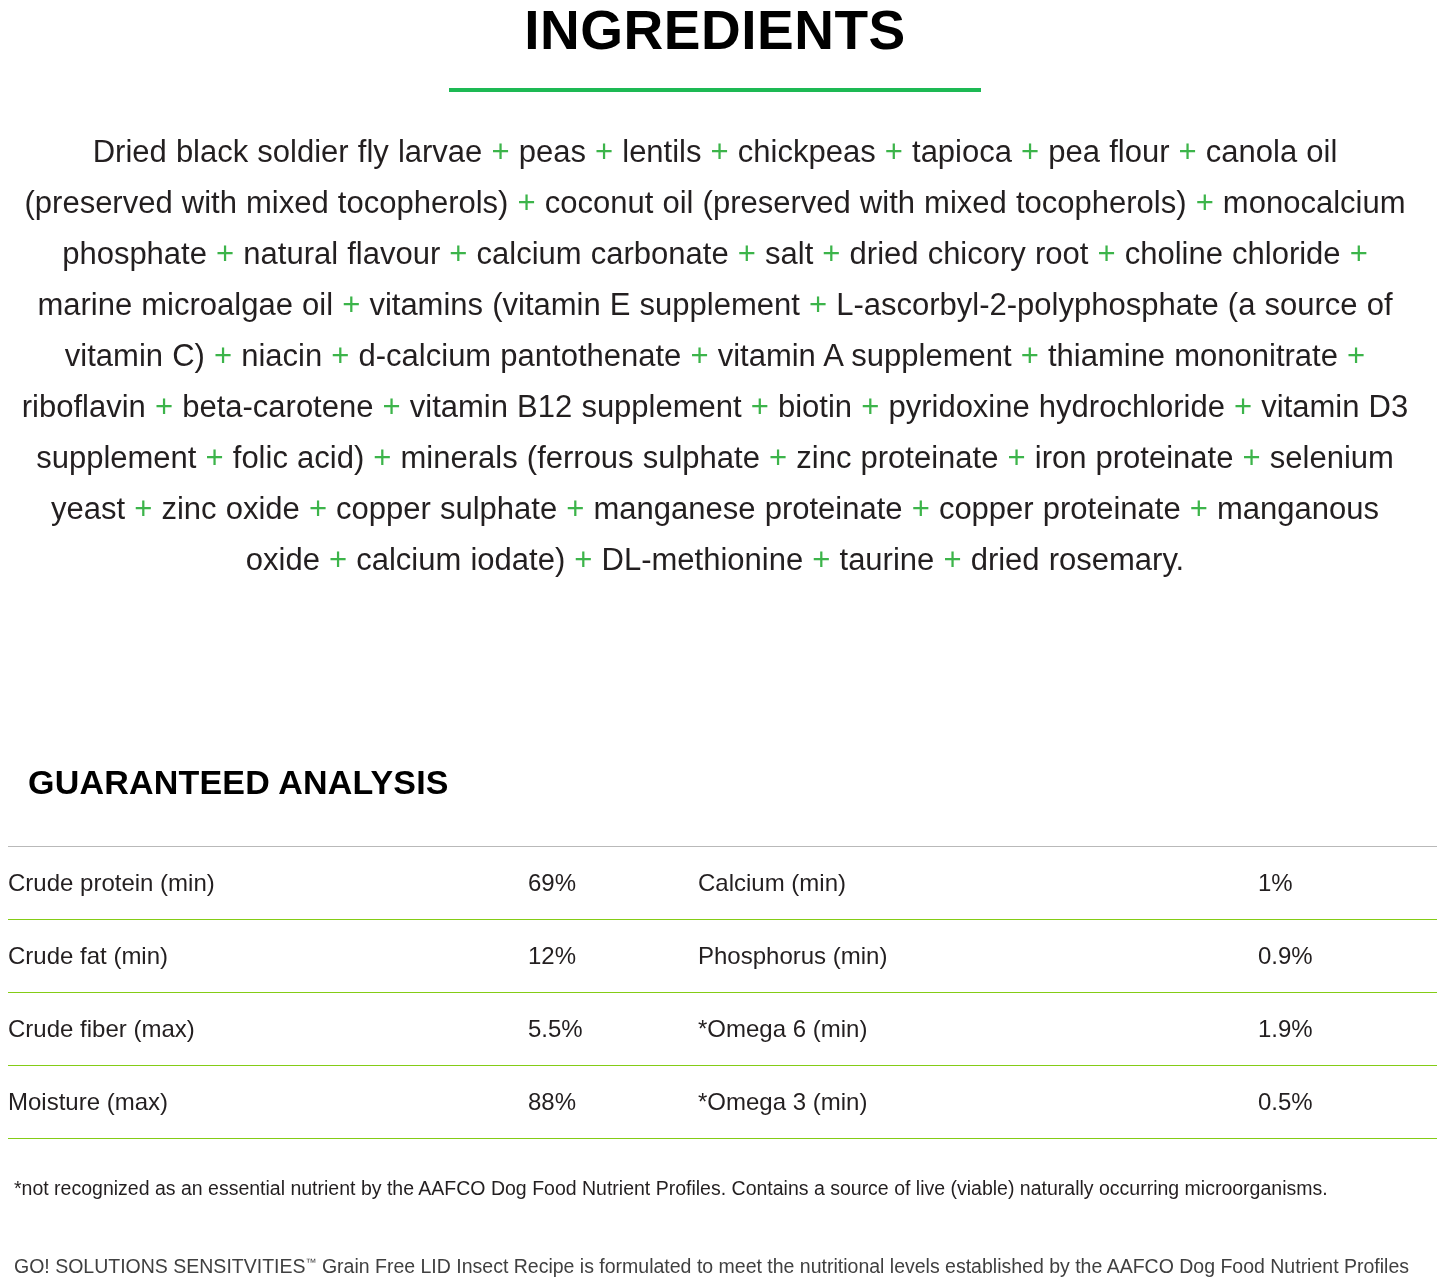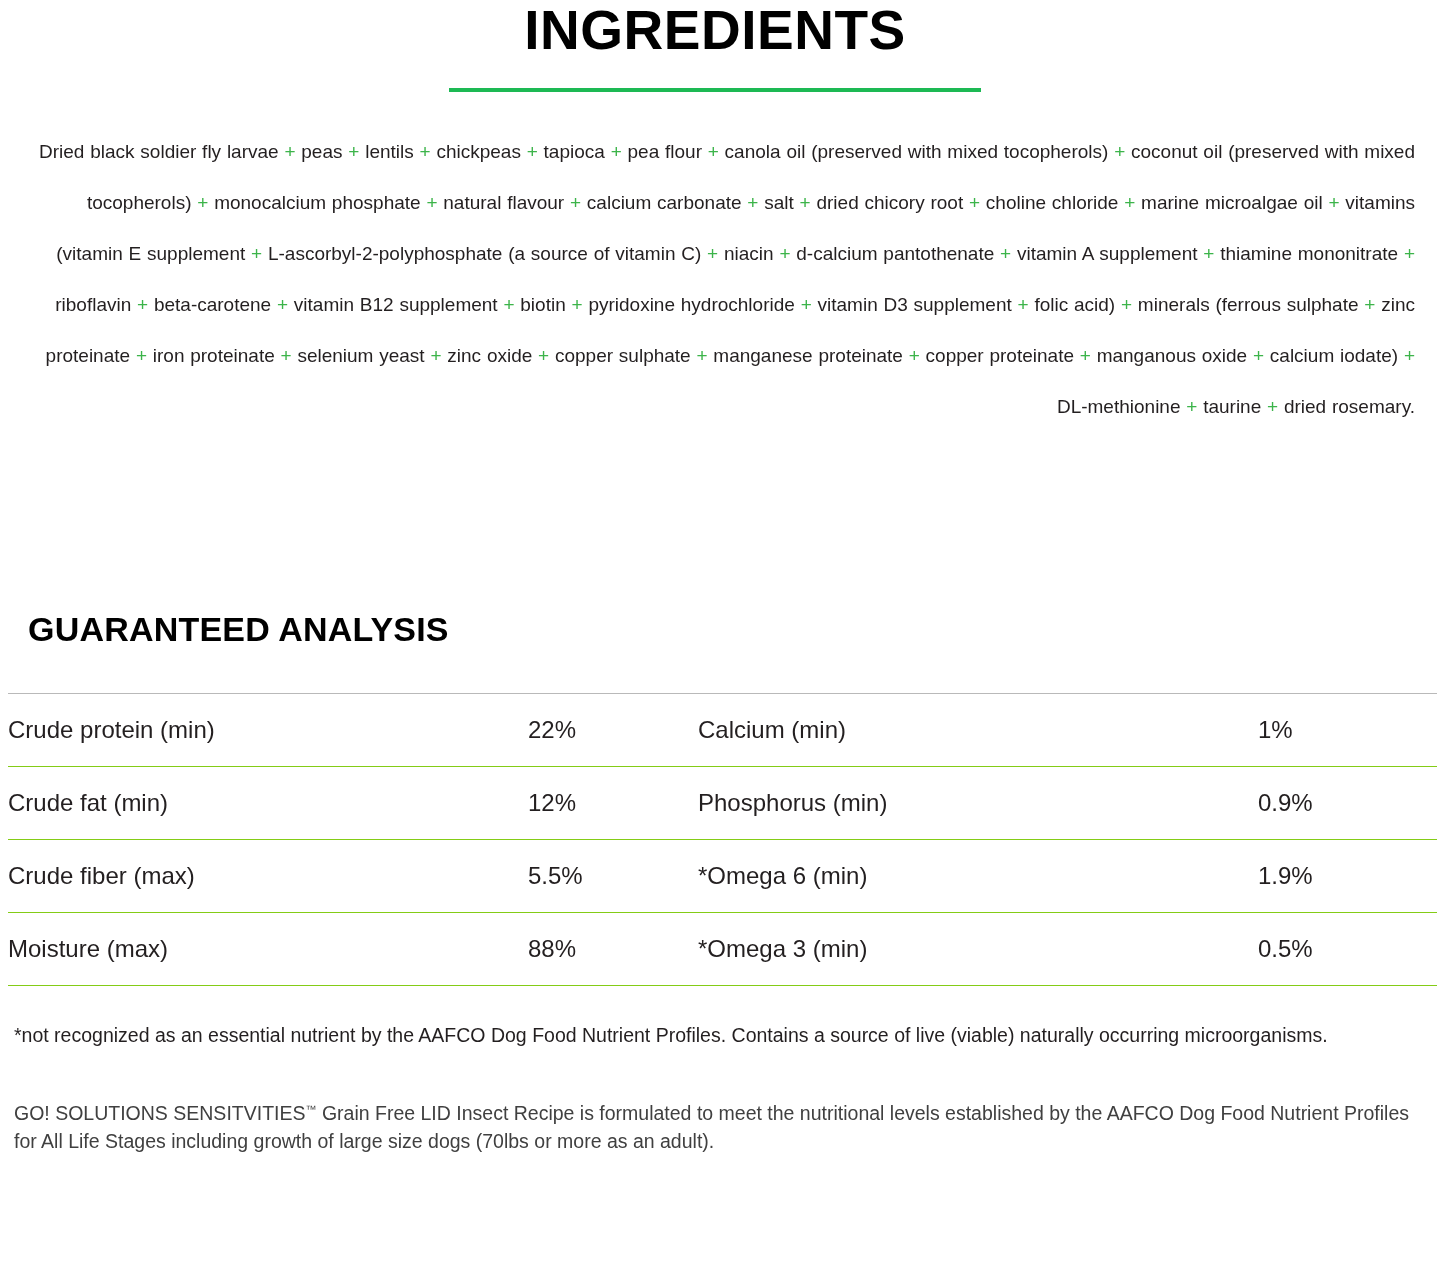--- a/index.html
+++ b/index.html
@@ -40,22 +40,22 @@
   .green-rule {
     width: 532px;
     height: 4px;
     background: #1db954;
   }
 
   
   .ing-body {
     margin: 34px auto 0 auto;
     width: 1400px;
-    text-align: right;
-    font-size: 19px;
+    text-align: center;
+    font-size: 31px;
     line-height: 51px;
     color: #231f20;
     font-weight: 400;
     word-spacing: 0.5px;
   }
   .plus {
     color: #3cb44a;
   }
 
   
@@ -124,21 +124,21 @@
 
   <div class="ing-body" id="ingredients-body">Dried black soldier fly larvae <span class="plus">+</span> peas <span class="plus">+</span> lentils <span class="plus">+</span> chickpeas <span class="plus">+</span> tapioca <span class="plus">+</span> pea flour <span class="plus">+</span> canola oil (preserved with mixed tocopherols) <span class="plus">+</span> coconut oil (preserved with mixed tocopherols) <span class="plus">+</span> monocalcium phosphate <span class="plus">+</span> natural flavour <span class="plus">+</span> calcium carbonate <span class="plus">+</span> salt <span class="plus">+</span> dried chicory root <span class="plus">+</span> choline chloride <span class="plus">+</span> marine microalgae oil <span class="plus">+</span> vitamins (vitamin E supplement <span class="plus">+</span> L-ascorbyl-2-polyphosphate (a source of vitamin C) <span class="plus">+</span> niacin <span class="plus">+</span> d-calcium pantothenate <span class="plus">+</span> vitamin A supplement <span class="plus">+</span> thiamine mononitrate <span class="plus">+</span> riboflavin <span class="plus">+</span> beta-carotene <span class="plus">+</span> vitamin B12 supplement <span class="plus">+</span> biotin <span class="plus">+</span> pyridoxine hydrochloride <span class="plus">+</span> vitamin D3 supplement <span class="plus">+</span> folic acid) <span class="plus">+</span> minerals (ferrous sulphate <span class="plus">+</span> zinc proteinate <span class="plus">+</span> iron proteinate <span class="plus">+</span> selenium yeast <span class="plus">+</span> zinc oxide <span class="plus">+</span> copper sulphate <span class="plus">+</span> manganese proteinate <span class="plus">+</span> copper proteinate <span class="plus">+</span> manganous oxide <span class="plus">+</span> calcium iodate) <span class="plus">+</span> DL-methionine <span class="plus">+</span> taurine <span class="plus">+</span> dried rosemary.</div>
 
   <div class="ga-wrap">
     <h2 class="ga-title">GUARANTEED ANALYSIS</h2>
 
     <table class="ga">
       <tbody id="ga-body">
           <tr>
             <td class="c1">Crude protein (min)</td>
-            <td class="c2">22%</td>
+            <td class="c2">69%</td>
             <td class="c3">Calcium (min)</td>
             <td class="c4">1%</td>
           </tr>
           <tr>
             <td class="c1">Crude fat (min)</td>
             <td class="c2">12%</td>
             <td class="c3">Phosphorus (min)</td>
             <td class="c4">0.9%</td>
           </tr>
           <tr>

